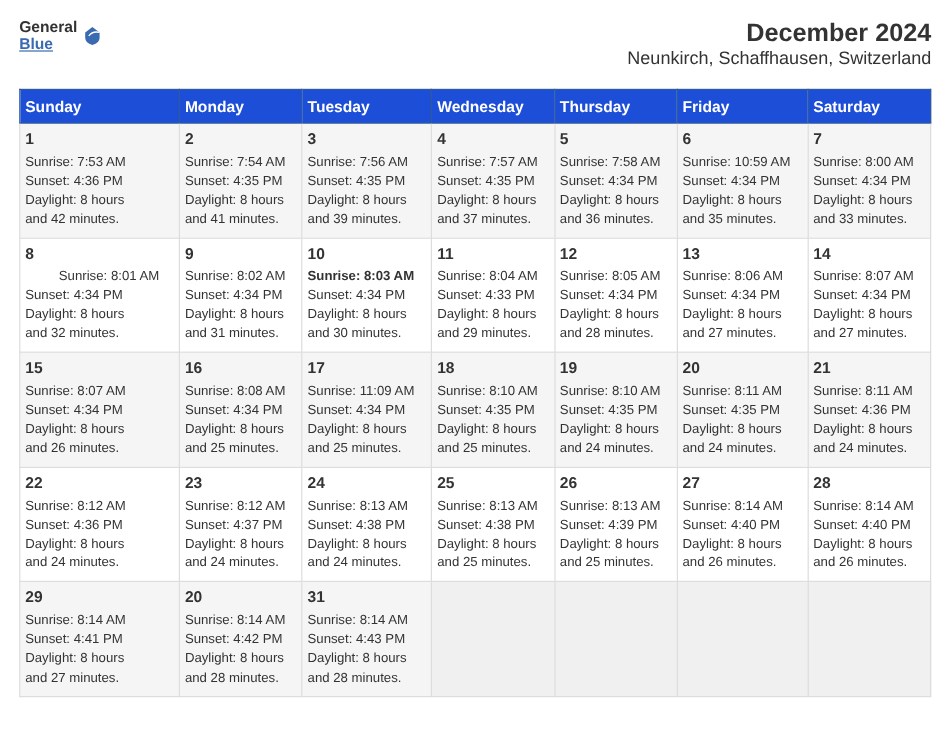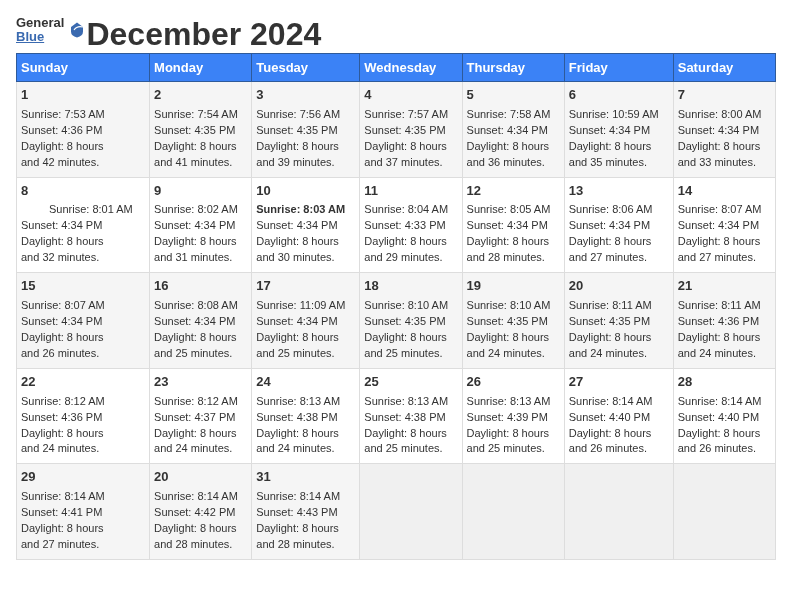--- a/index.html
+++ b/index.html
@@ -5,23 +5,23 @@
     * { box-sizing: border-box; margin: 0; padding: 0; }
     body {
       font-family: Arial, sans-serif;
       background: #fff;
       width: 792px;
       min-height: 612px;
       padding: 16px;
     }
     .header-area {
       display: flex;
-      justify-content: flex-start;
+      justify-content: space-between;
       align-items: flex-start;
-      margin-bottom: 0;
+      margin-bottom: 17px;
     }
     .logo {
       display: flex;
       align-items: center;
       gap: 2px;
     }
     .logo-text {
       display: flex;
       flex-direction: column;
       font-size: 13px;
@@ -32,35 +32,35 @@
     .logo-text span:first-child { color: #333; }
     .logo-icon {
       width: 18px;
       height: 18px;
       margin-left: 2px;
     }
     .title-area {
       text-align: right;
     }
     .main-title {
-      font-size: 32px;
+      font-size: 21px;
       font-weight: bold;
       color: #333;
     }
     .subtitle {
       font-size: 15px;
       color: #333;
     }
     table {
       width: 100%;
       border-collapse: collapse;
       font-size: 11px;
     }
     thead th {
-      background-color: #3b82f6;
+      background-color: #1d4ed8;
       color: #fff;
       padding: 6px 4px;
       text-align: left;
       font-size: 13px;
       font-weight: bold;
       border: 1px solid #2e5a9a;
     }
     tbody tr {
       background: #fff;
     }
@@ -96,20 +96,21 @@
       <span>General</span>
       <span style="color:#3a6ab0;text-decoration:underline;">Blue</span>
     </div>
     <svg class="logo-icon" viewBox="0 0 24 24">
       <path d="M12 2 L20 8 L20 14 Q20 20 12 22 Q4 20 4 14 L4 8 Z" fill="#3a6ab0"></path>
       <path d="M8 12 Q12 6 20 8" fill="none" stroke="white" stroke-width="1.5"></path>
     </svg>
   </div>
   <div class="title-area">
     <div class="main-title">December 2024</div>
+    <div class="subtitle">Neunkirch, Schaffhausen, Switzerland</div>
   </div>
 </div>
 
 <table>
   <thead>
     <tr>
       <th>Sunday</th>
       <th>Monday</th>
       <th>Tuesday</th>
       <th>Wednesday</th>

